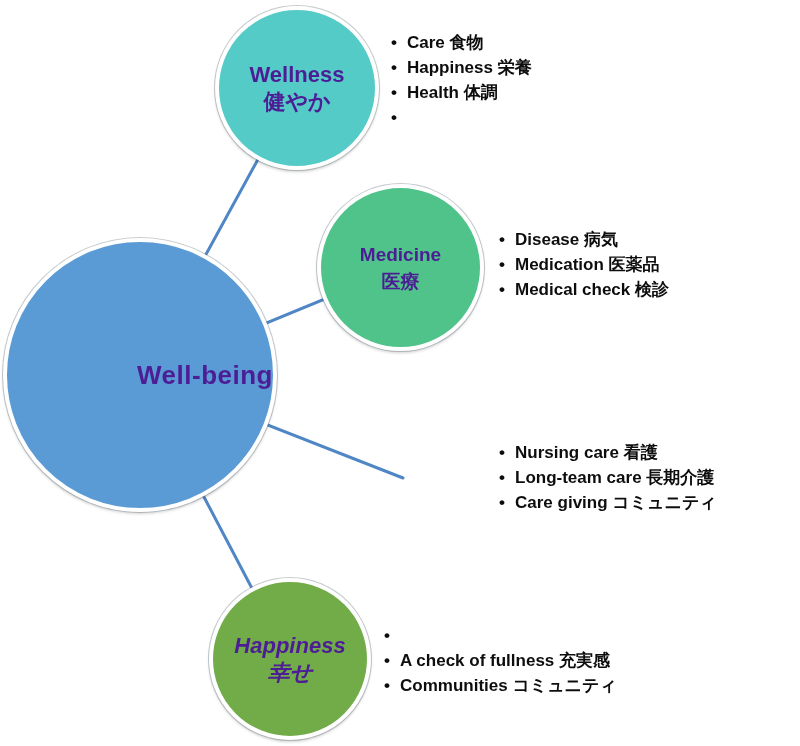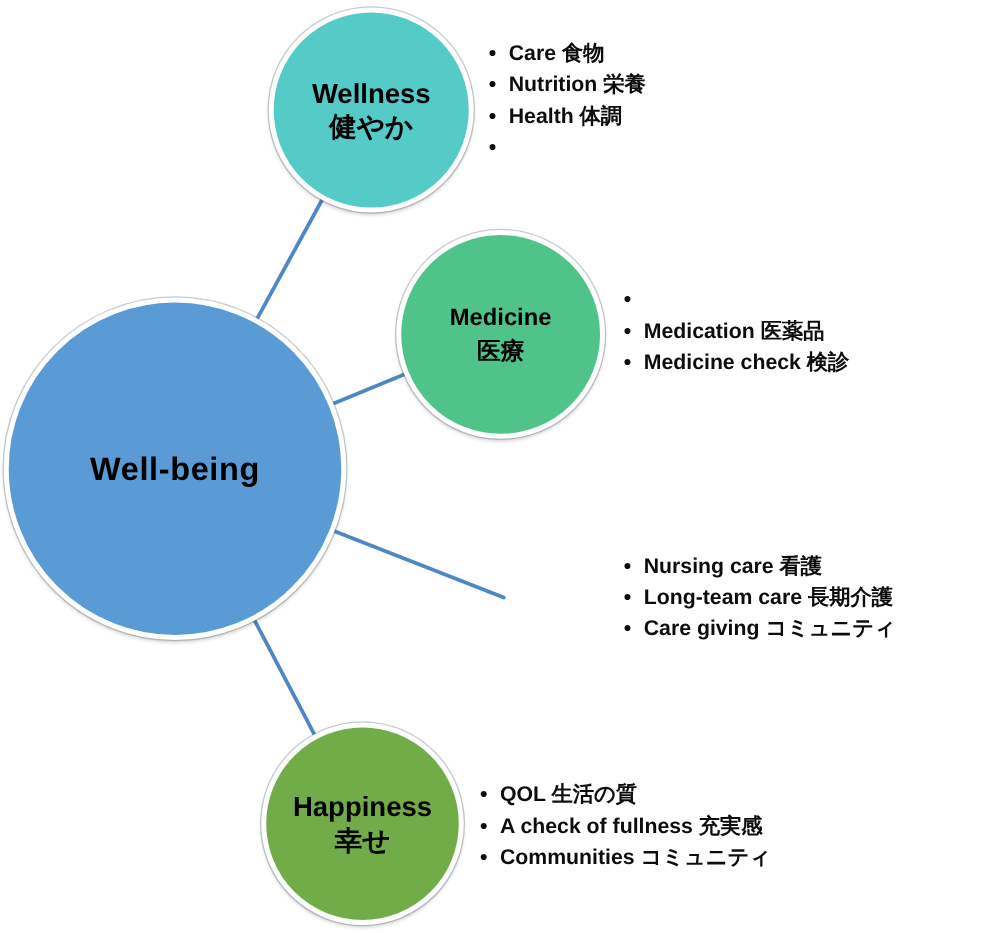--- a/index.html
+++ b/index.html
@@ -4,21 +4,21 @@
 <style>
   html,body { margin:0; padding:0; background:#ffffff; }
   .canvas {
     position:relative; width:800px; height:746px; background:#ffffff;
     font-family:"Liberation Sans","DejaVu Sans",sans-serif; overflow:hidden;
   }
   .links { position:absolute; left:0; top:0; width:800px; height:746px; }
   .node {
     position:absolute; border-radius:50%; box-sizing:border-box;
     display:flex; flex-direction:column; align-items:center; justify-content:center;
-    color:#000000; font-weight:bold; text-align:center;
+    color:#4c1d95; font-weight:bold; text-align:center;
     border:4px solid #ffffff;
     box-shadow:0 0 0 1px rgba(105,120,130,0.38), 0 2px 3px rgba(0,0,0,0.18);
   }
   .node-center    { left:3px;   top:238px; width:274px; height:274px; font-size:26px; line-height:38px; letter-spacing:0.5px; }
   .node-wellness  { left:215px; top:6px;   width:164px; height:164px; font-size:22px; line-height:27px; }
   .node-medicine  { left:317px; top:184px; width:167px; height:167px; font-size:19px; line-height:27px; }
   .node-care      { left:319px; top:394px; width:168px; height:168px; font-size:22px; line-height:27px; }
   .node-happiness { left:209px; top:578px; width:162px; height:162px; font-size:22px; line-height:27px; }
   .list {
     position:absolute; color:#0d0d0d; font-weight:bold;
@@ -38,69 +38,70 @@
 
   <svg class="links" viewBox="0 0 800 746">
     <g fill="none" stroke-width="3" stroke-linecap="round" stroke="#4F86C5">
       <line x1="140" y1="375" x2="297" y2="88"></line>
       <line x1="140" y1="375" x2="400" y2="268"></line>
       <line x1="140" y1="375" x2="403" y2="478"></line>
       <line x1="140" y1="375" x2="289" y2="659"></line>
     </g>
   </svg>
 
-  <div class="node node-center" style="background: rgb(91, 155, 213);">
+  <div class="node node-center" style="background: rgb(91, 155, 213); align-items: flex-end;">
     <div>Well-being</div>
   </div>
 
   <div class="node node-wellness" style="background: rgb(85, 203, 200);">
     <div>Wellness</div>
     <div>健やか</div>
   </div>
 
   <div class="node node-medicine" style="background: rgb(79, 195, 137);">
     <div>Medicine</div>
     <div>医療</div>
   </div>
 
 
-  <div class="node node-happiness" style="background: rgb(114, 172, 73);">
+  <div class="node node-happiness" style="background: rgb(114, 172, 73); font-style: italic;">
     <div>Happiness</div>
     <div>幸せ</div>
   </div>
 
   <div class="list list-wellness">
     <div class="li">
       <span class="dot">•</span>
       <span>Care 食物</span>
     </div>
     <div class="li">
       <span class="dot">•</span>
-      <span>Nutrition 栄養</span>
+      <span>Happiness 栄養</span>
     </div>
     <div class="li">
       <span class="dot">•</span>
       <span>Health 体調</span>
     </div>
     <div class="li">
       <span class="dot">•</span>
     </div>
   </div>
 
   <div class="list list-medicine">
     <div class="li">
       <span class="dot">•</span>
+      <span>Disease 病気</span>
     </div>
     <div class="li">
       <span class="dot">•</span>
       <span>Medication 医薬品</span>
     </div>
     <div class="li">
       <span class="dot">•</span>
-      <span>Medicine check 検診</span>
+      <span>Medical check 検診</span>
     </div>
   </div>
 
   <div class="list list-care">
     <div class="li">
       <span class="dot">•</span>
       <span>Nursing care 看護</span>
     </div>
     <div class="li">
       <span class="dot">•</span>
@@ -108,21 +109,20 @@
     </div>
     <div class="li">
       <span class="dot">•</span>
       <span>Care giving コミュニティ</span>
     </div>
   </div>
 
   <div class="list list-happiness">
     <div class="li">
       <span class="dot">•</span>
-      <span>QOL 生活の質</span>
     </div>
     <div class="li">
       <span class="dot">•</span>
       <span>A check of fullness 充実感</span>
     </div>
     <div class="li">
       <span class="dot">•</span>
       <span>Communities コミュニティ</span>
     </div>
   </div>

